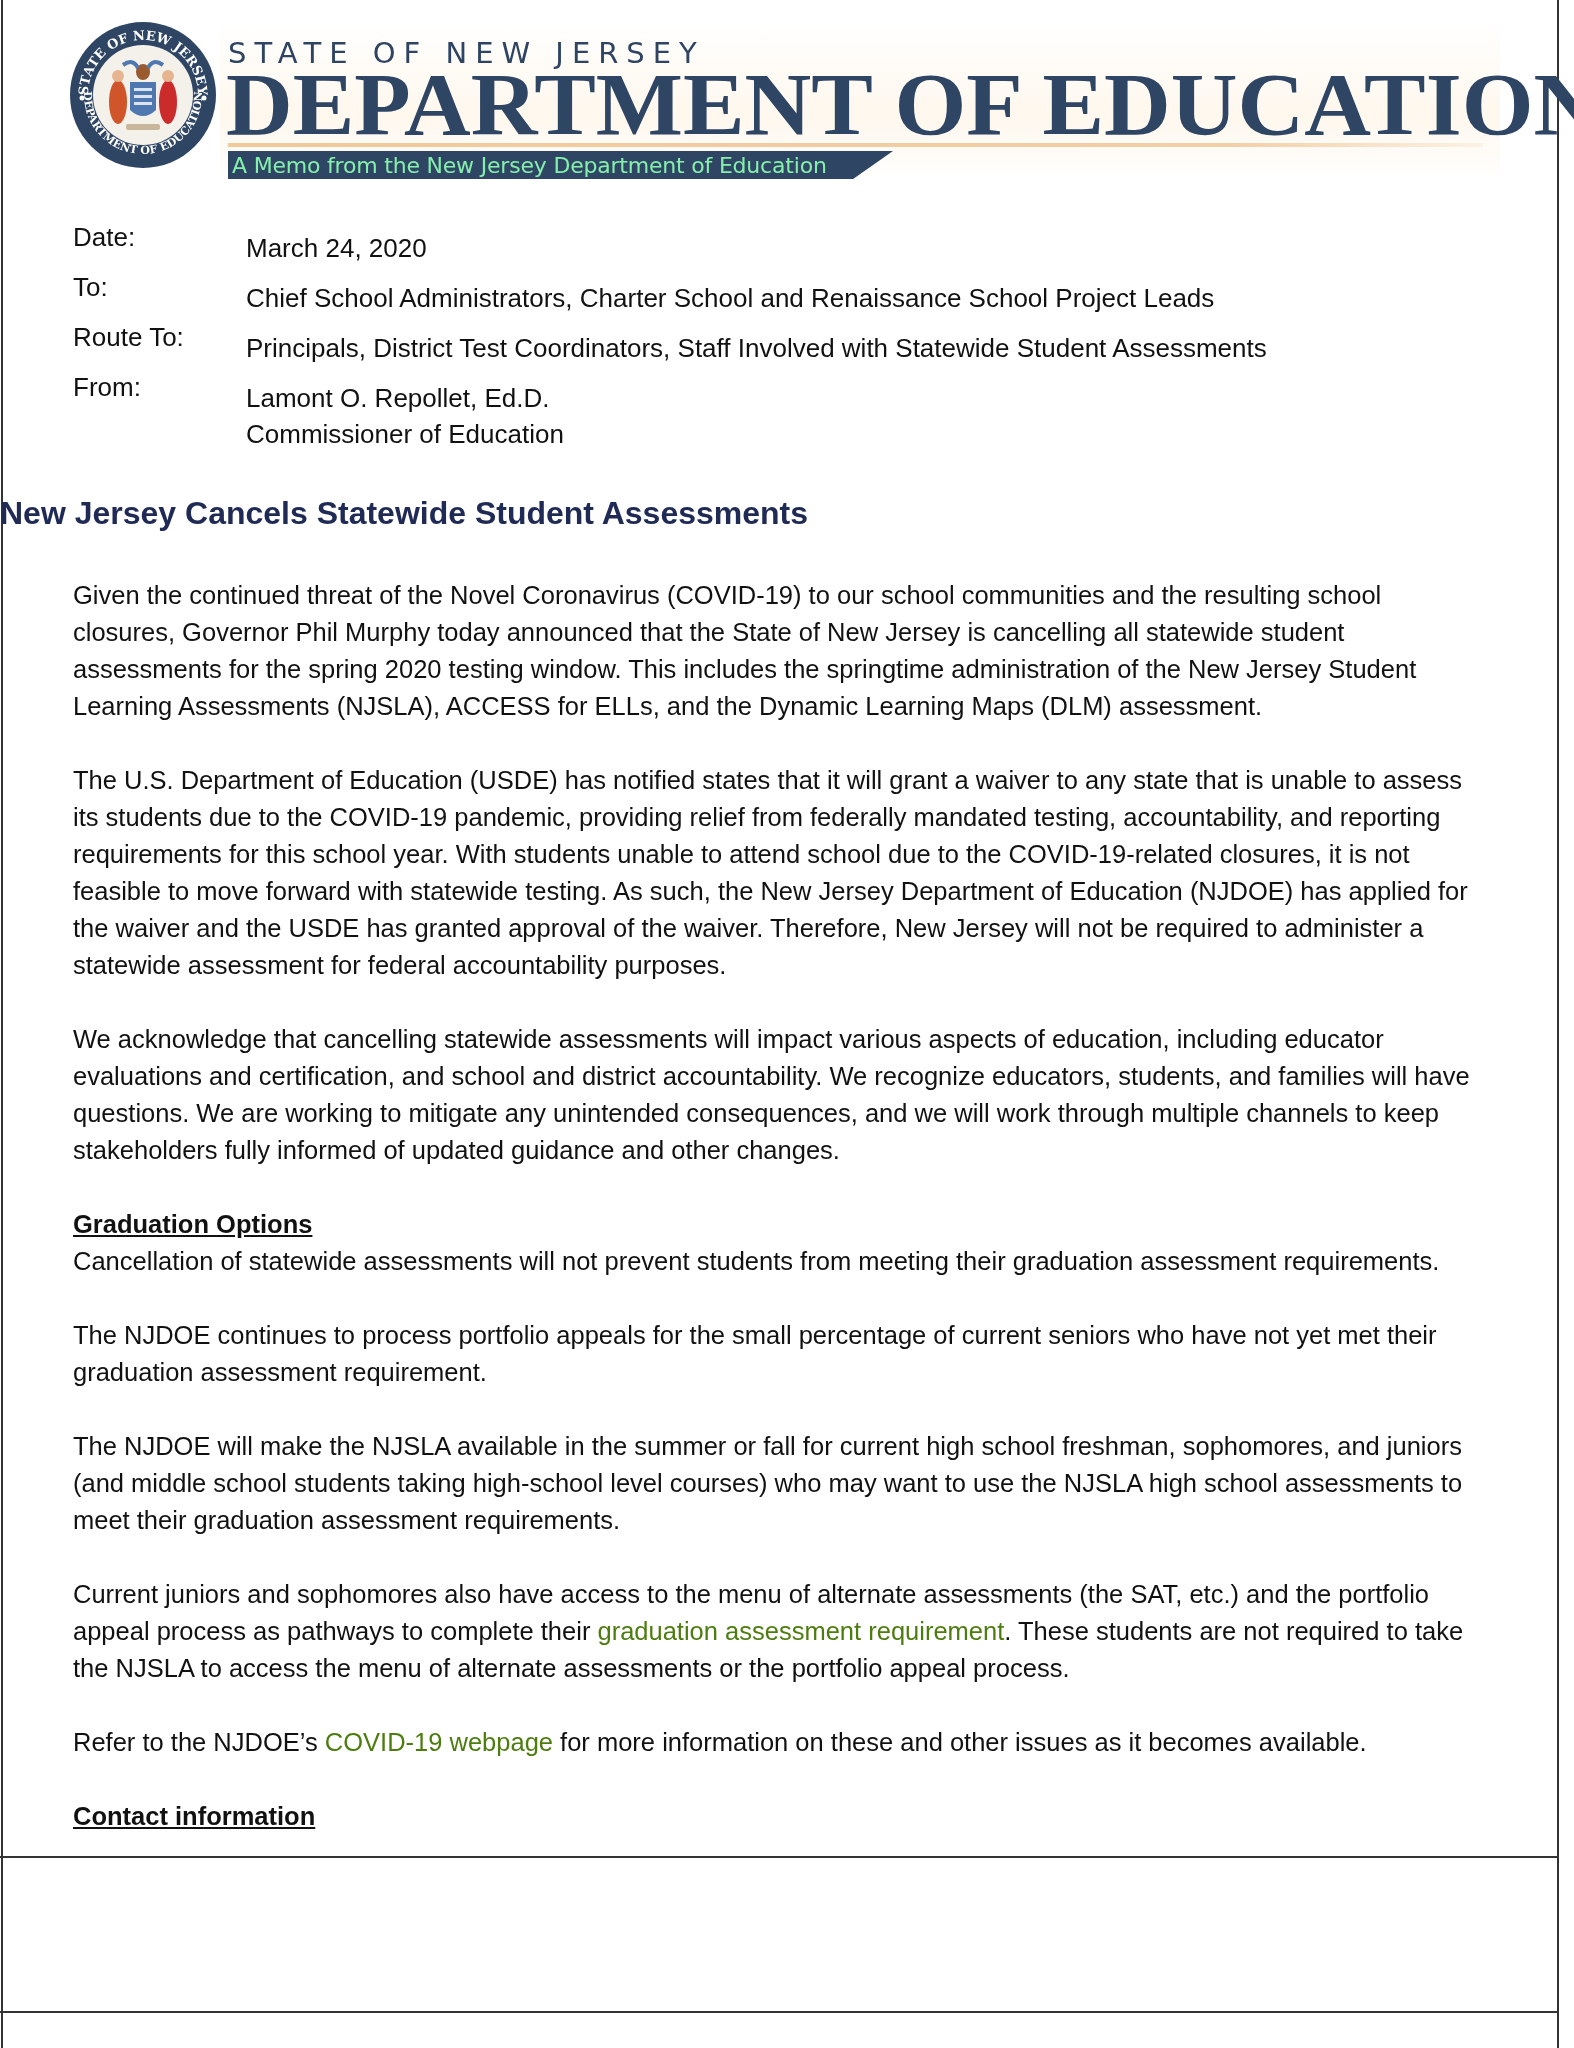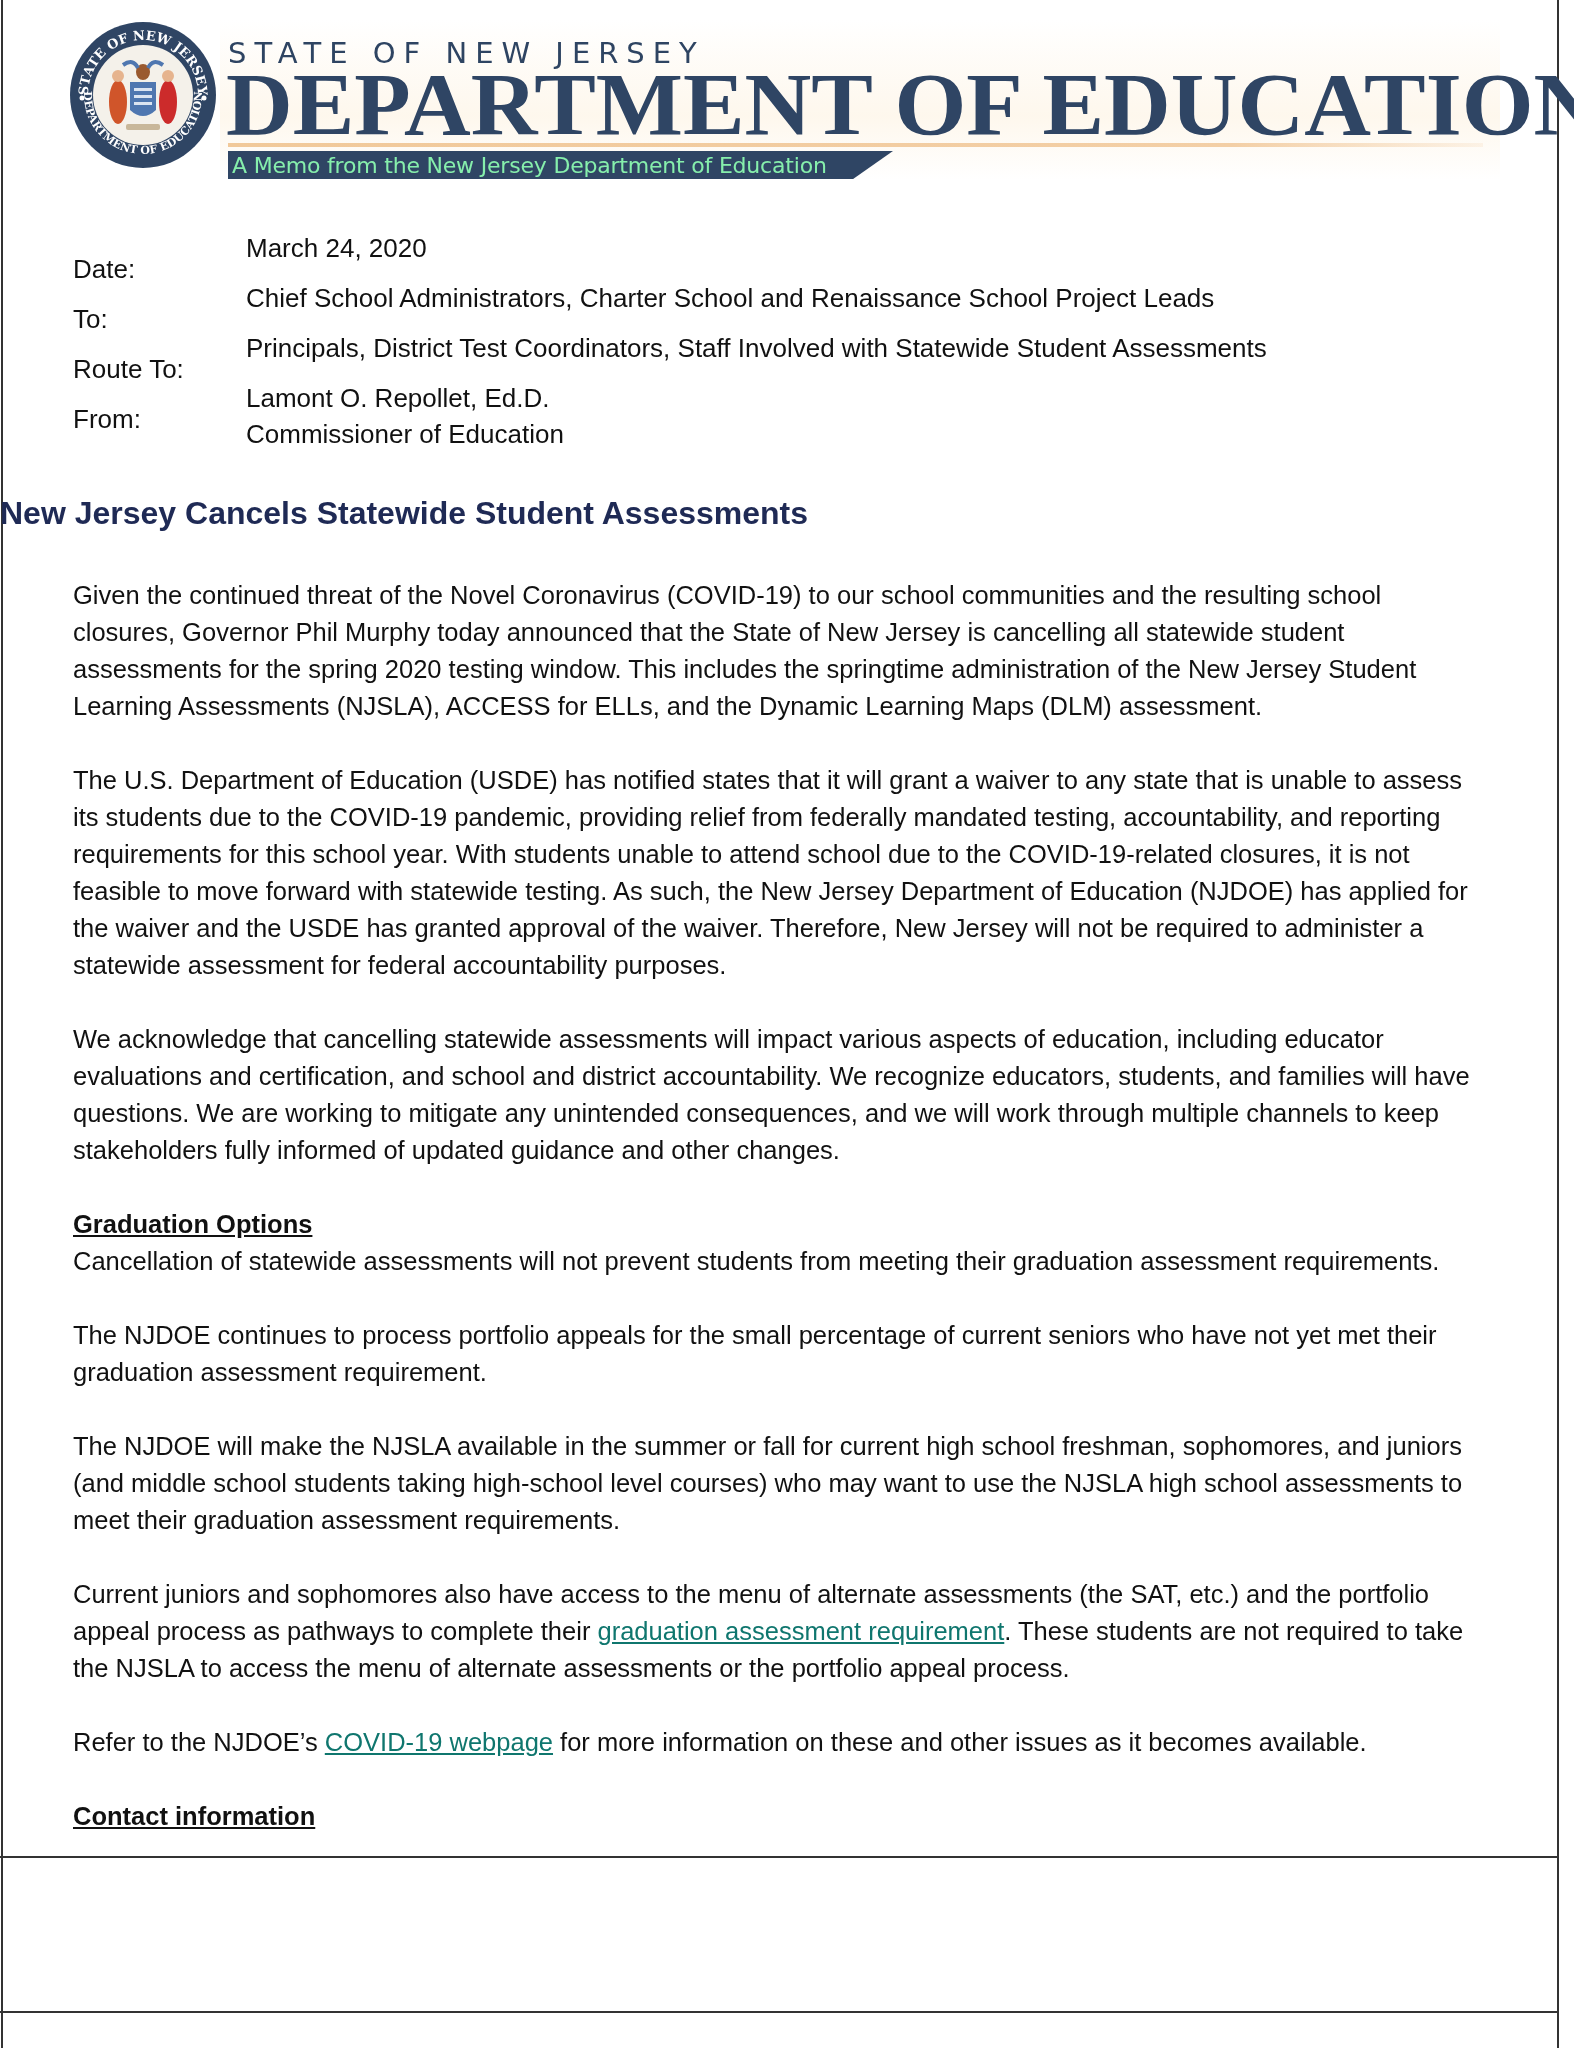--- a/index.html
+++ b/index.html
@@ -44,37 +44,37 @@
     clip-path: polygon(0 0, 100% 0, 94% 100%, 0 100%);
   }
   .lh-banner span {
     position: absolute; left: 4px; top: 2px; font-size: 22px; color: #86efac;
     font-family: "DejaVu Sans", sans-serif; letter-spacing: -0.2px;
   }
 
   
   .fields { position: absolute; left: 73px; top: 222px; font-size: 26px; }
   .field-row { position: relative; height: 50px; }
-  .field-label { position: absolute; left: 0; top: 0; width: 170px; margin-top: 32px; }
+  .field-label { position: absolute; left: 0; top: 0; width: 170px; }
   .field-value { position: absolute; left: 173px; top: 0; white-space: nowrap; line-height: 36px; margin-top: 8px; }
   .field-row.from { height: 80px; }
 
   .doc-title {
     position: absolute; left: 0; top: 495px; width: 1552px; 
     font-size: 32px; font-weight: bold; color: #1f2a55;
   }
 
   .body {
     position: absolute; left: 73px; top: 577px; width: 1420px;
     font-size: 25.5px; line-height: 37px; color: #111;
   }
   .body p { margin: 0 7px 37px 0; }
   .body h3 { margin: 0; font-size: 25.5px; line-height: 37px; font-weight: bold; text-decoration: underline; }
   .body .tight { margin-bottom: 0; }
-  a.link { color: #0f766e; text-decoration: underline; }
+  a.link { color: #4d7c0f; }
 </style>
 </head>
 <body>
 
 <div class="vline left"></div>
 <div class="vline right"></div>
 <div class="hline a"></div>
 <div class="hline b"></div>
 
 <div class="letterhead">

